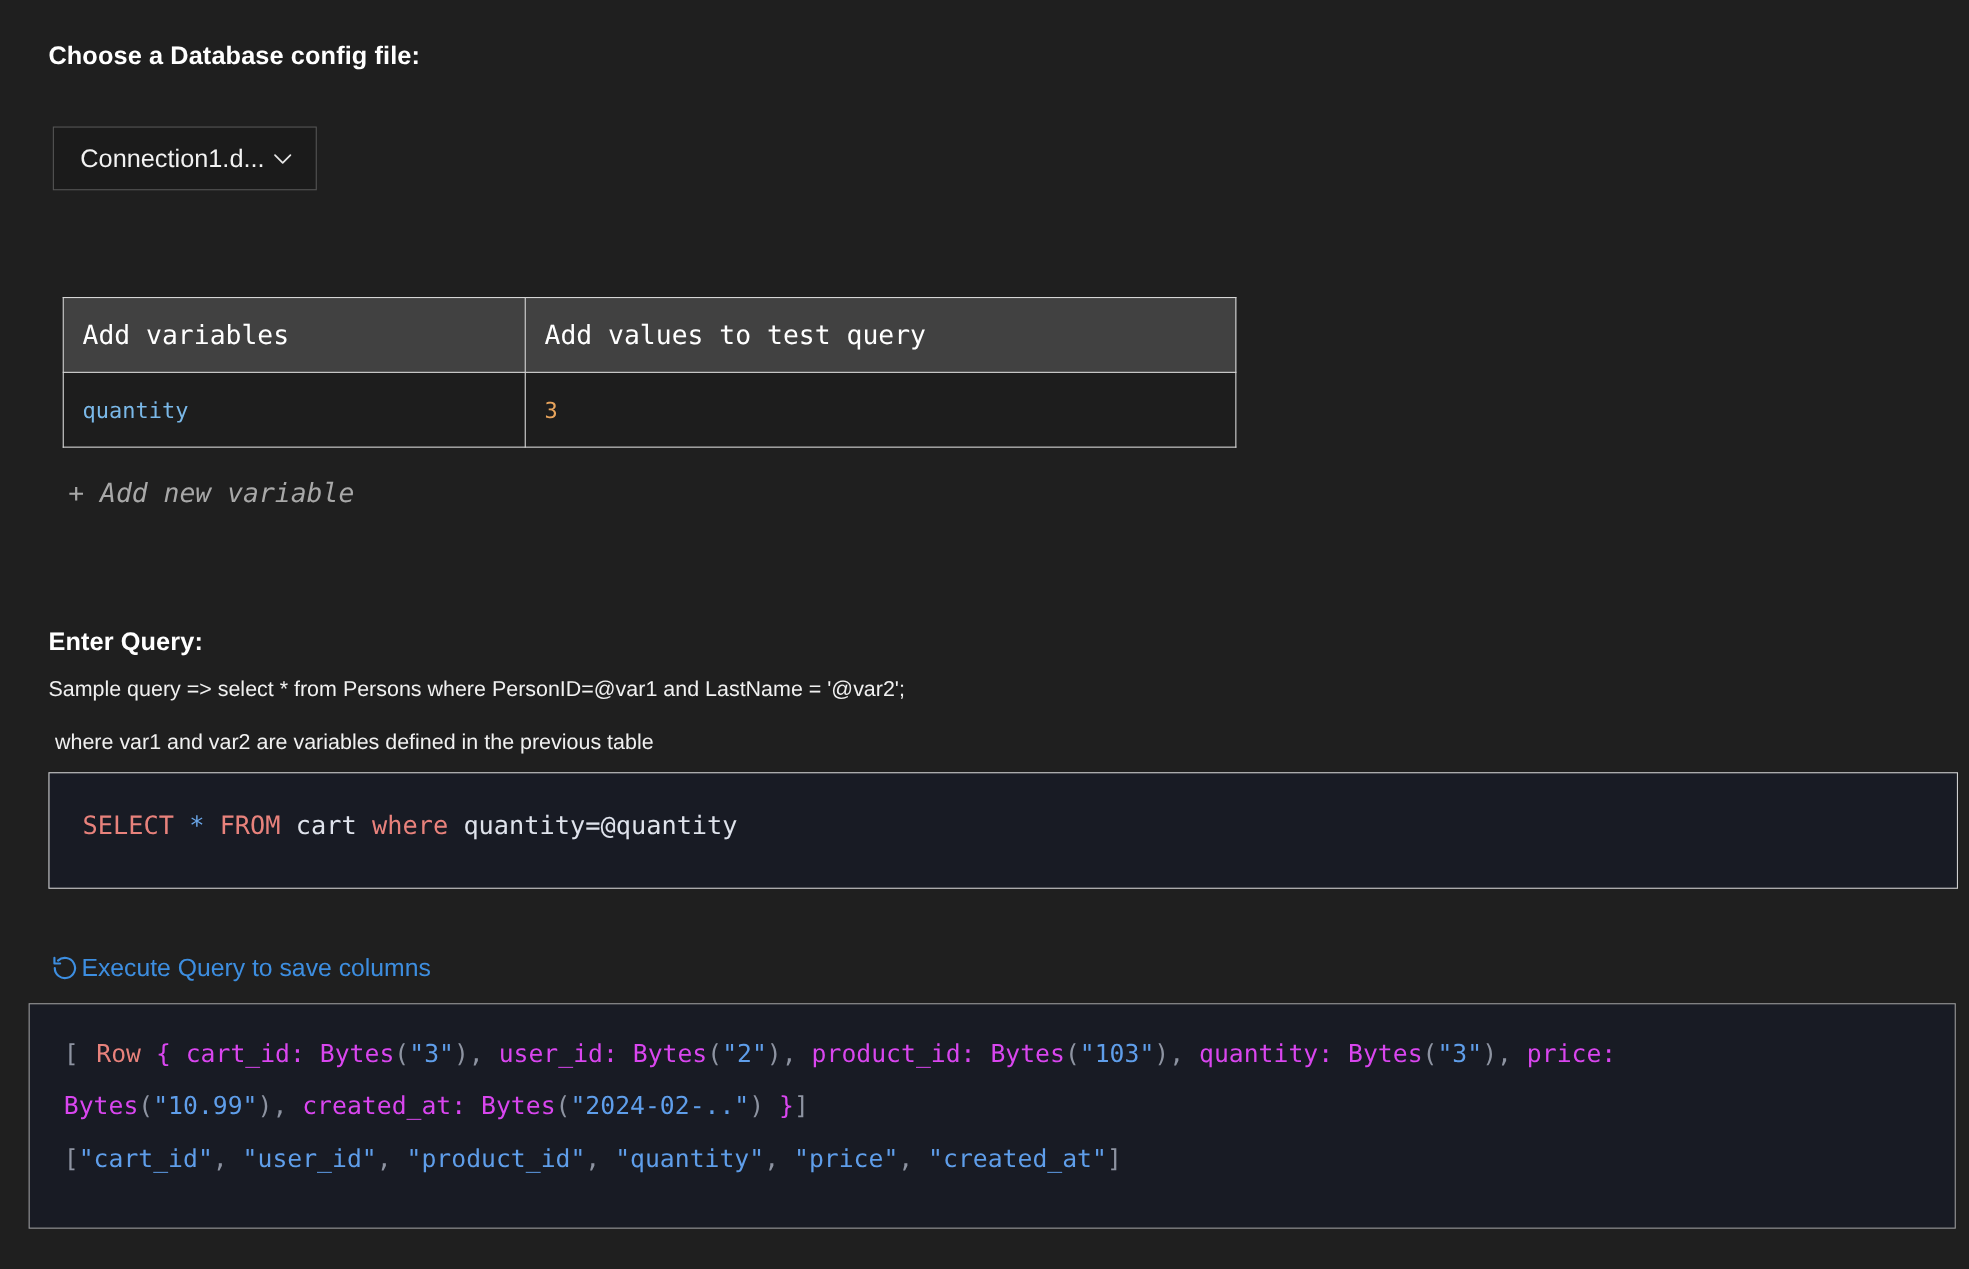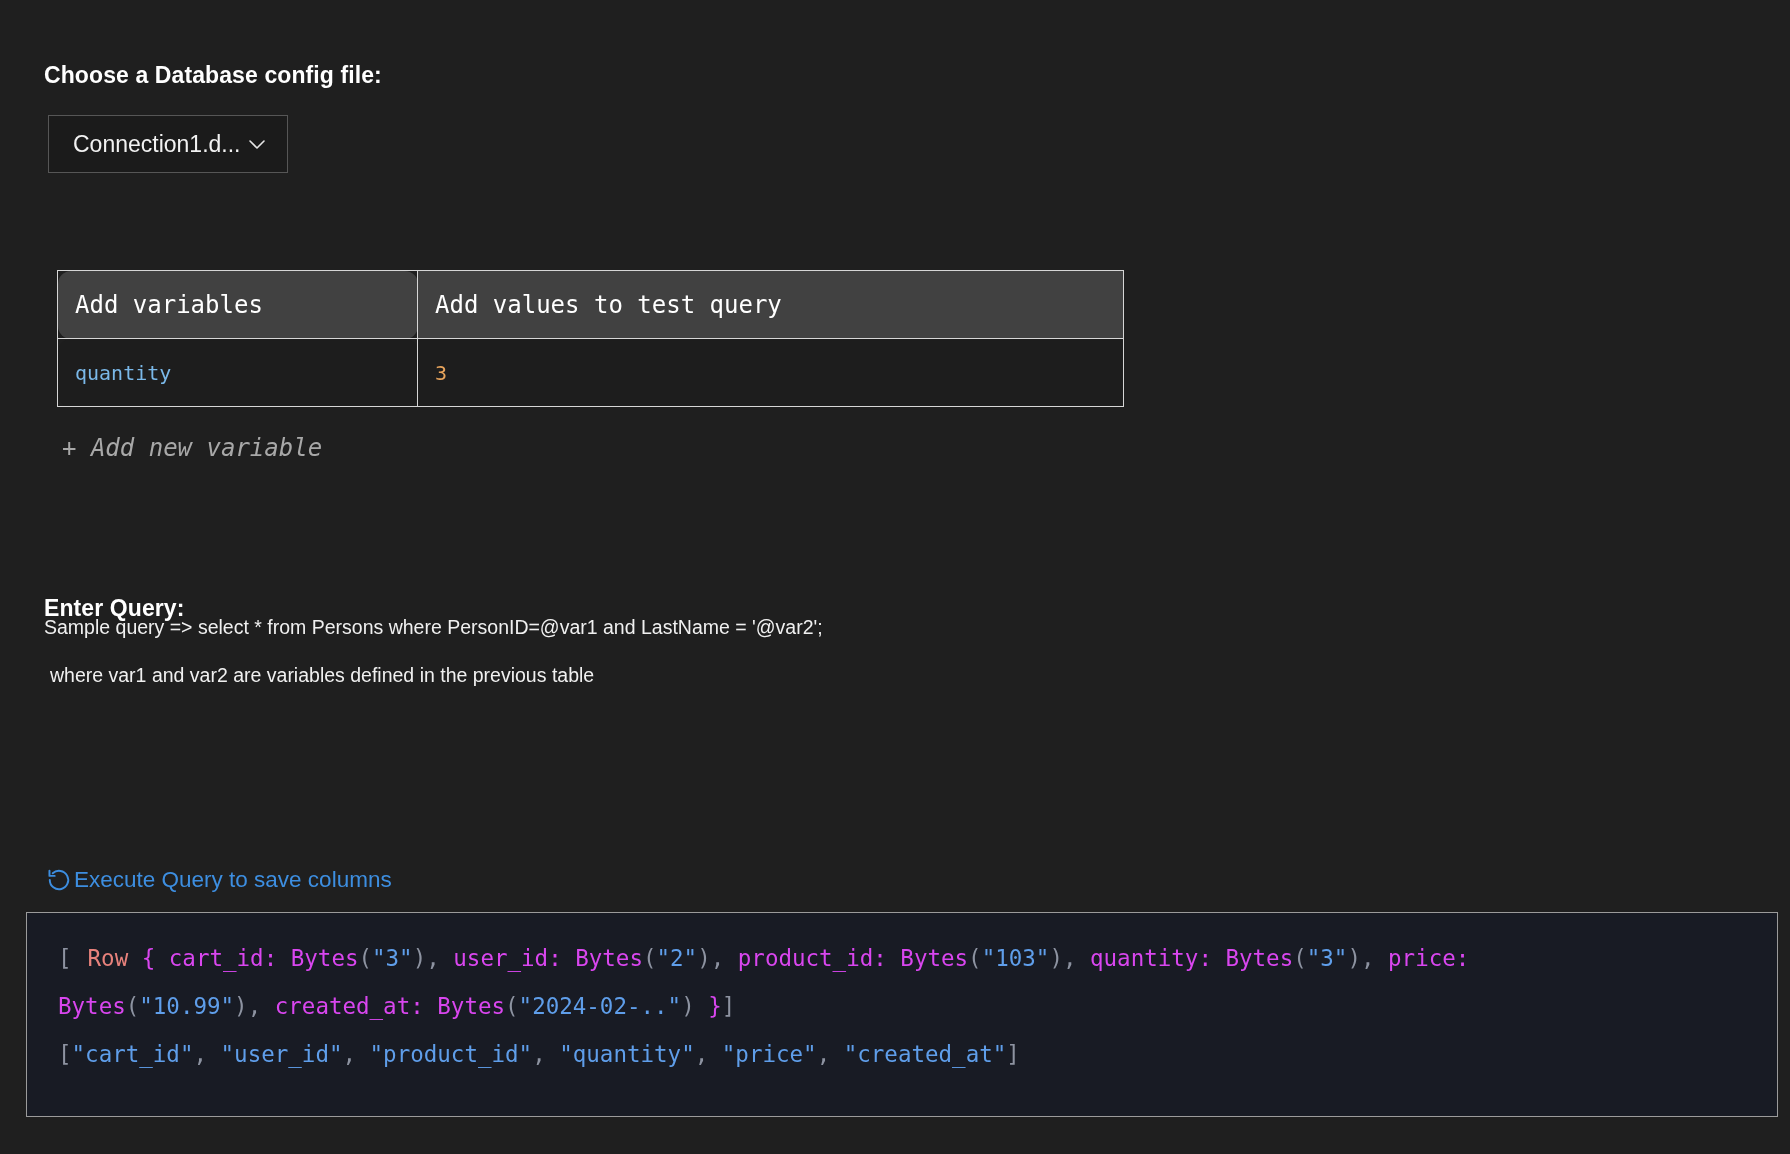--- a/index.html
+++ b/index.html
@@ -16,21 +16,20 @@
     position: relative;
   }
   .page { position: relative; width: 1790px; height: 1154px; }
 
   
   .section-label {
     position: absolute;
     font-weight: bold;
     color: #ffffff;
     letter-spacing: 0.1px;
-    margin-top: 25px;
   }
   #db-label { left: 44px; top: 37px; font-size: 23px; }
   #query-label { left: 44px; top: 570px; font-size: 23px; }
 
   
   .select-box {
     position: absolute;
     left: 48px; top: 115px;
     width: 240px; height: 58px;
     border: 1px solid #565656;
@@ -73,21 +72,21 @@
     background: #414141;
     color: #ffffff;
     height: 68px;
     font-size: 24px;
   }
   .vartable td {
     background: #1d1d1d;
     height: 68px;
     font-size: 20px;
   }
-  .vartable th.col-a, .vartable td.col-a { width: 360px; border-radius: 13px; }
+  .vartable th.col-a, .vartable td.col-a { width: 420px; }
   .cell-var { color: #7ab8e8; }
   .cell-val { color: #e8a45c; }
 
   .add-variable {
     position: absolute;
     left: 62px; top: 434px;
     font-family: "DejaVu Sans Mono", "Liberation Mono", monospace;
     font-style: italic;
     font-size: 24px;
     color: #a8a8a8;
@@ -199,20 +198,23 @@
   </table>
 
   <div class="add-variable">+ Add new variable</div>
 
   <div id="query-label" class="section-label">Enter Query:</div>
 
   <div id="sample-query" class="helptext">Sample query =&gt; select * from Persons where PersonID=@var1 and LastName = '@var2';</div>
 
   <div id="vars-note" class="helptext"> where var1 and var2 are variables defined in the previous table</div>
 
+  <div class="query-editor">
+    <div class="query-text" id="query-text"><span class="kw">SELECT</span><span class="pl"> </span><span class="op">*</span><span class="pl"> </span><span class="kw">FROM</span><span class="pl"> cart </span><span class="kw">where</span><span class="pl"> quantity=@quantity</span></div>
+  </div>
 
   <div class="exec-link">
     <span class="exec-icon">
       <svg viewBox="0 0 24 24" width="26" height="26" fill="none" stroke="#3d8ee0" stroke-width="1.8" stroke-linecap="round" stroke-linejoin="round">
         <path d="M3.5 12a8.5 8.5 0 1 0 2.7-6.2"></path>
         <polyline points="3.2,3.4 3.2,8.2 8.0,8.2"></polyline>
       </svg>
     </span>
     <span>Execute Query to save columns</span>
   </div>

